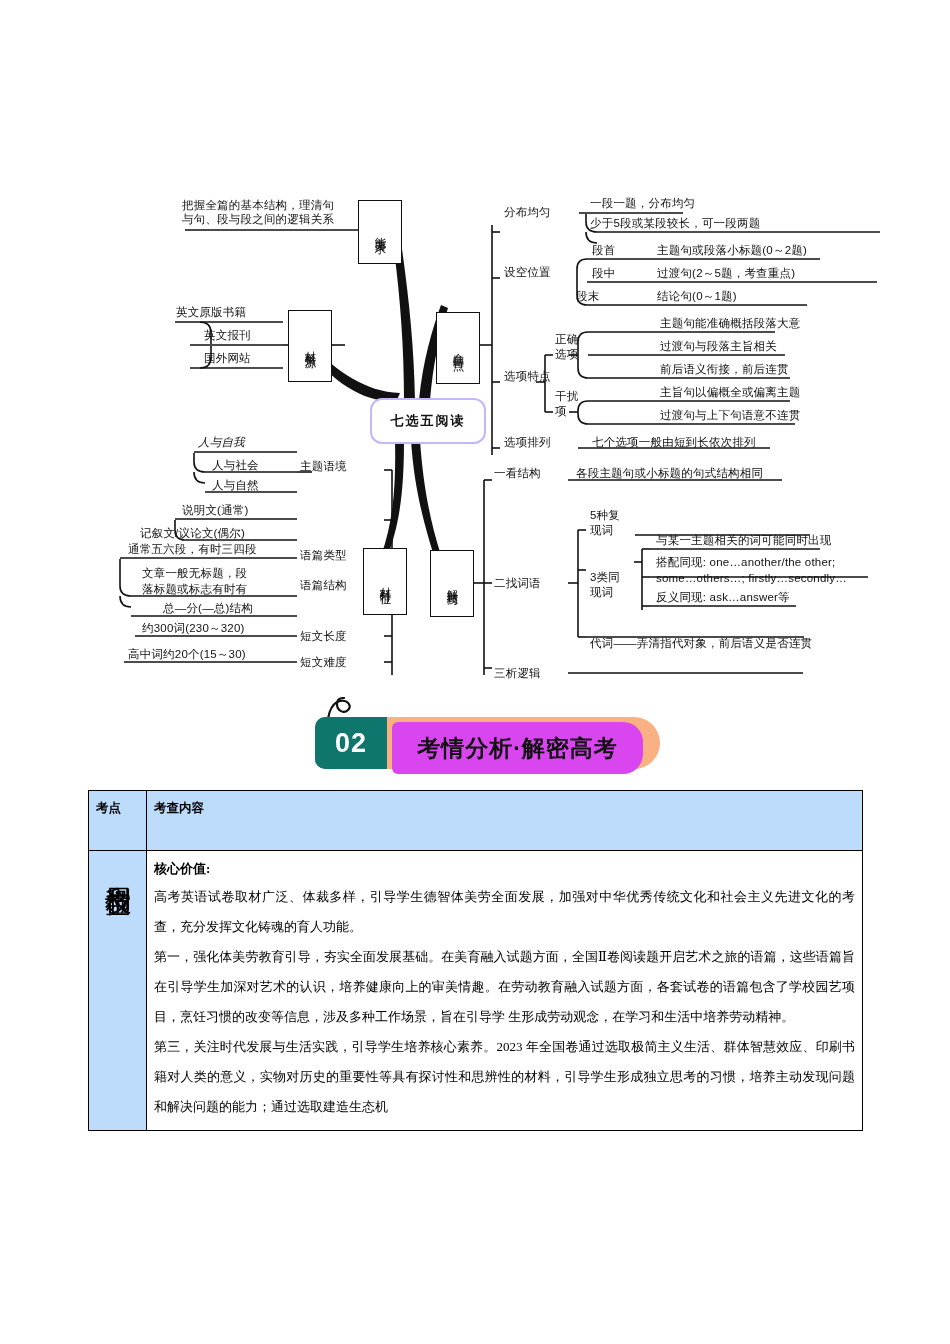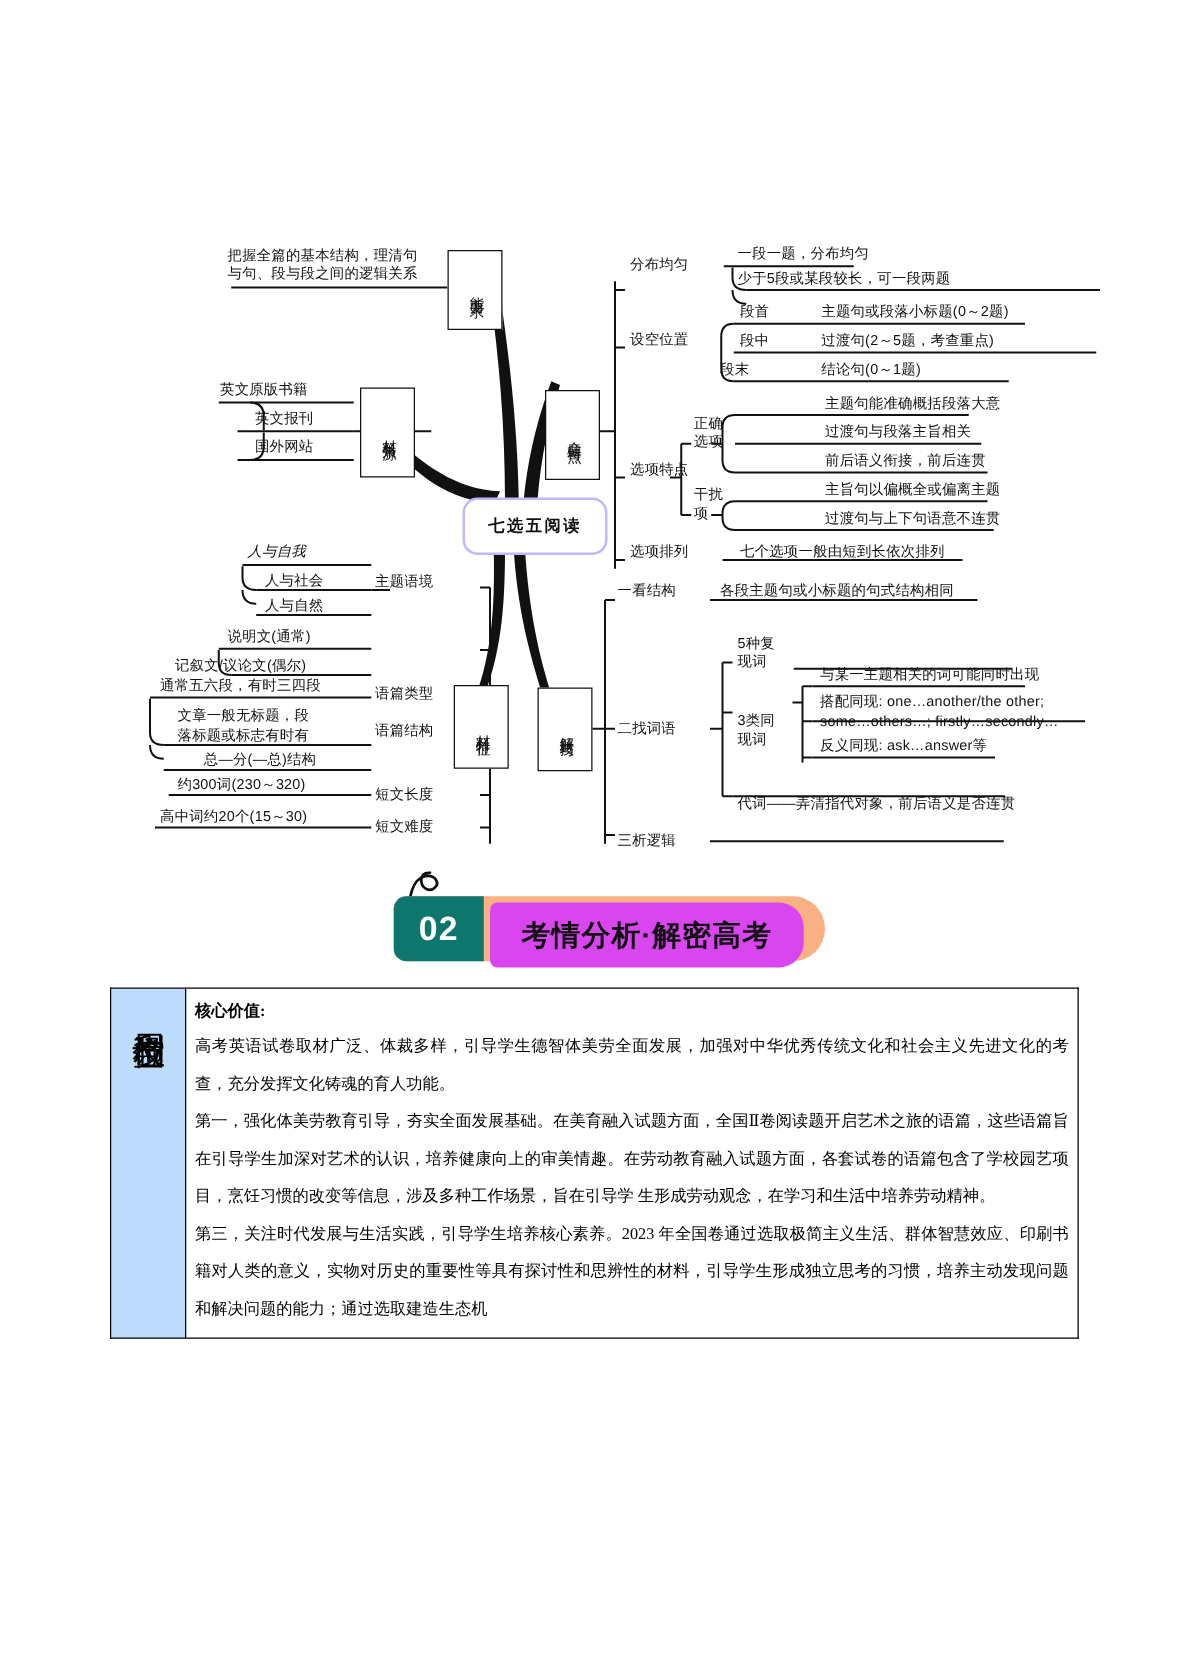--- a/index.html
+++ b/index.html
@@ -296,20 +296,28 @@
   <div class="banner-outer"></div>
   <div class="banner-num">02</div>
   <div class="banner-inner">
     <span class="banner-text">考情分析·解密高考</span>
   </div>
 </div>
 
 <div id="tablewrap">
   <table class="kt">
     <tbody>
+        <tr class="hdr">
+      <td class="col-a">
+        <div class="cellpad">考点</div>
+      </td>
+      <td>
+        <div class="cellpad">考查内容</div>
+      </td>
+    </tr>
     <tr>
       <td class="col-a kp-cell">
         <span class="kp-vert">利用设空位</span>
       </td>
       <td class="body-cell">
         <p class="bold">核心价值:</p>
         <p>高考英语试卷取材广泛、体裁多样，引导学生德智体美劳全面发展，加强对中华优秀传统文化和社会主义先进文化的考查，充分发挥文化铸魂的育人功能。</p>
         <p>第一，强化体美劳教育引导，夯实全面发展基础。在美育融入试题方面，全国Ⅱ卷阅读题开启艺术之旅的语篇，这些语篇旨在引导学生加深对艺术的认识，培养健康向上的审美情趣。在劳动教育融入试题方面，各套试卷的语篇包含了学校园艺项目，烹饪习惯的改变等信息，涉及多种工作场景，旨在引导学 生形成劳动观念，在学习和生活中培养劳动精神。</p>
         <p>第三，关注时代发展与生活实践，引导学生培养核心素养。2023 年全国卷通过选取极简主义生活、群体智慧效应、印刷书籍对人类的意义，实物对历史的重要性等具有探讨性和思辨性的材料，引导学生形成独立思考的习惯，培养主动发现问题和解决问题的能力；通过选取建造生态机</p>
       </td>

